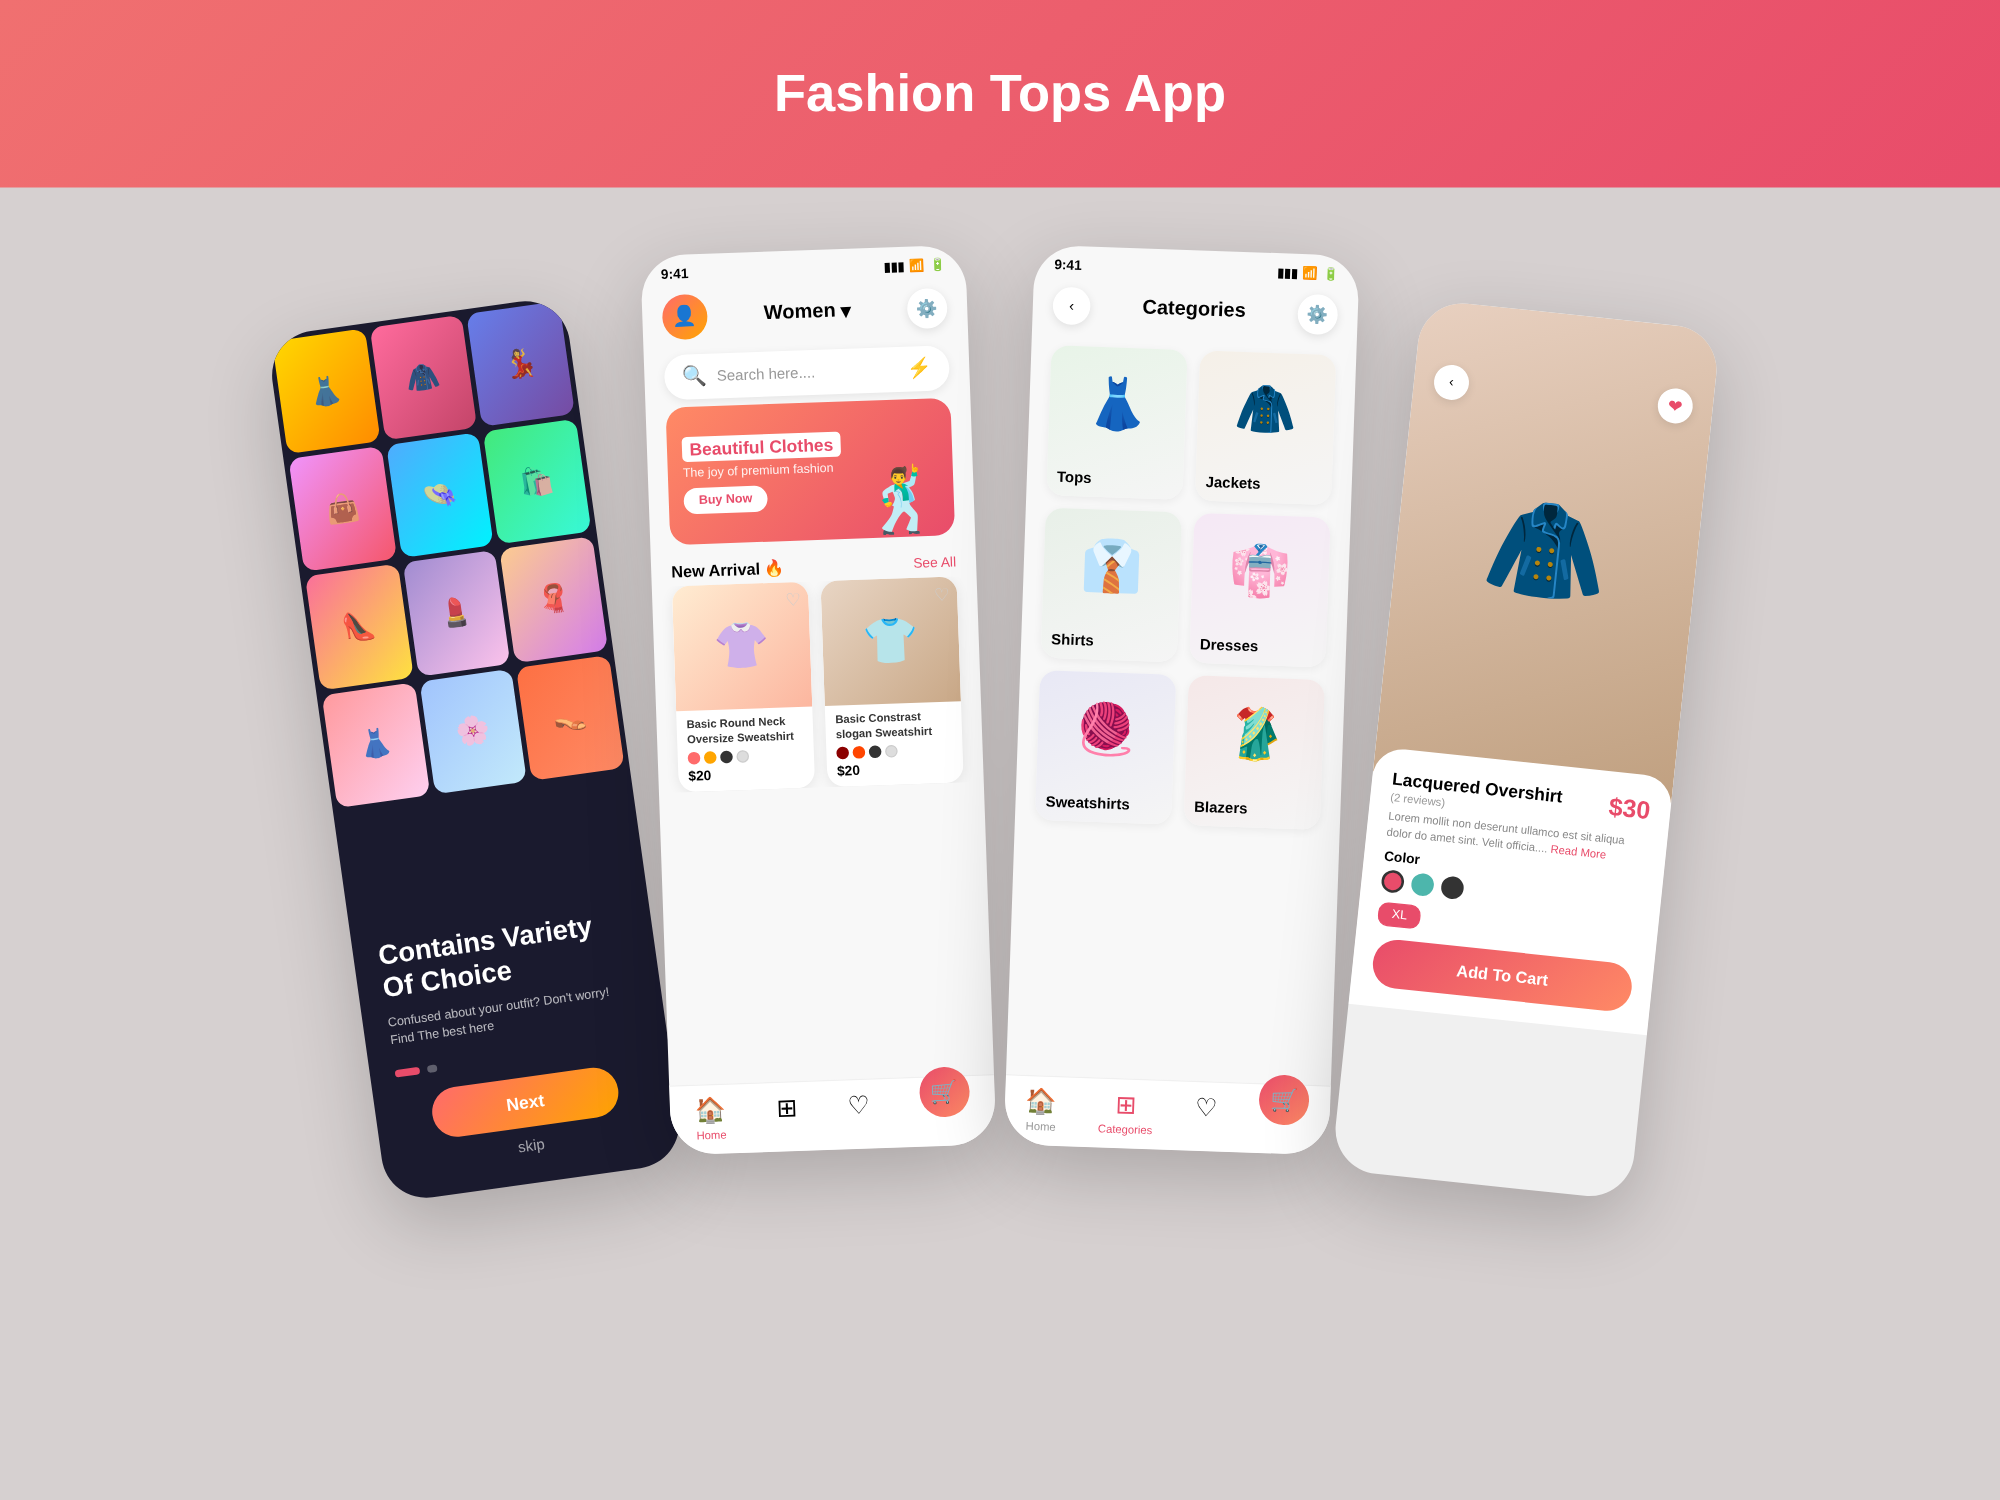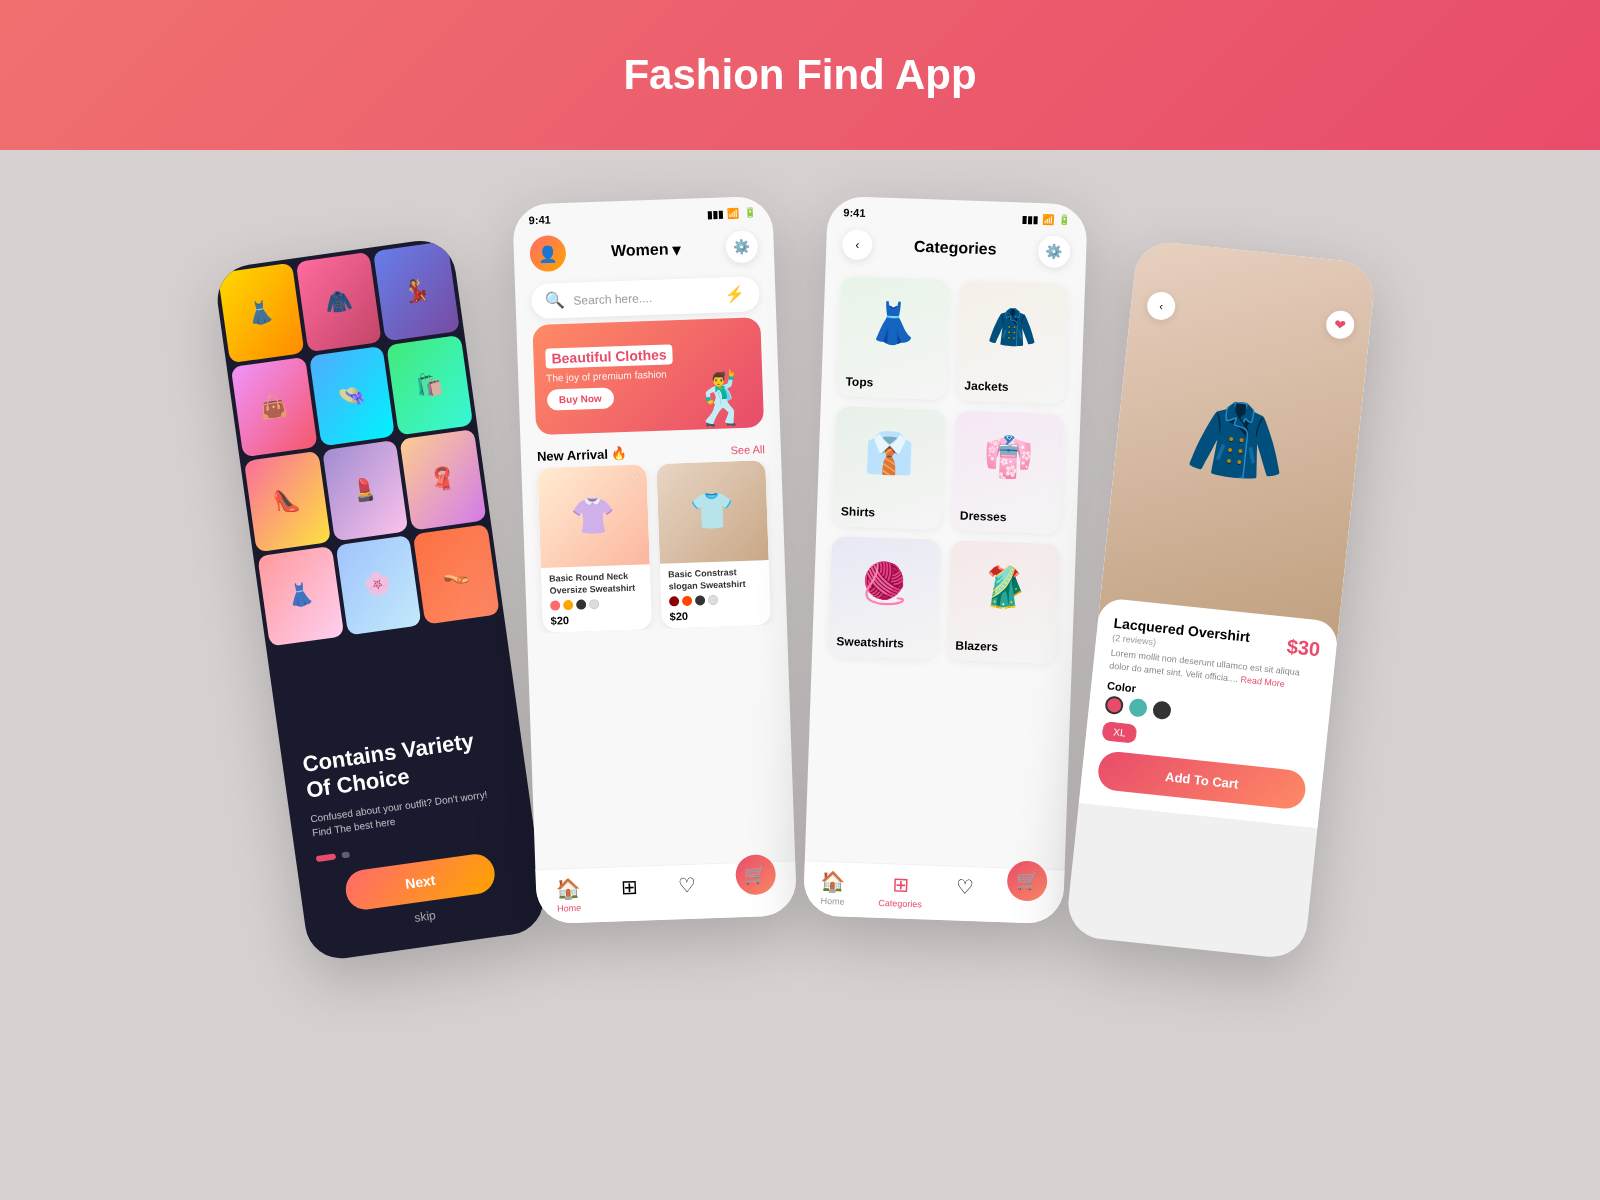--- a/index.html
+++ b/index.html
@@ -463,21 +463,21 @@
       width: 100%; height: 100%;
       display: flex; align-items: center; justify-content: center;
       font-size: 22px;
       color: rgba(255,255,255,0.8);
     }
   </style>
 </head>
 <body>
 
 <div class="header">
-  <h1 class="header-title">Fashion Find App</h1>
+  <h1 class="header-title">Fashion Tops App</h1>
 </div>
 
 <div class="main">
 
   <div class="phone phone1">
     <div class="phone1-grid">
       <div class="grid-cell gc1">
           <div class="fashion-img">👗</div>
         </div>
       <div class="grid-cell gc2">

